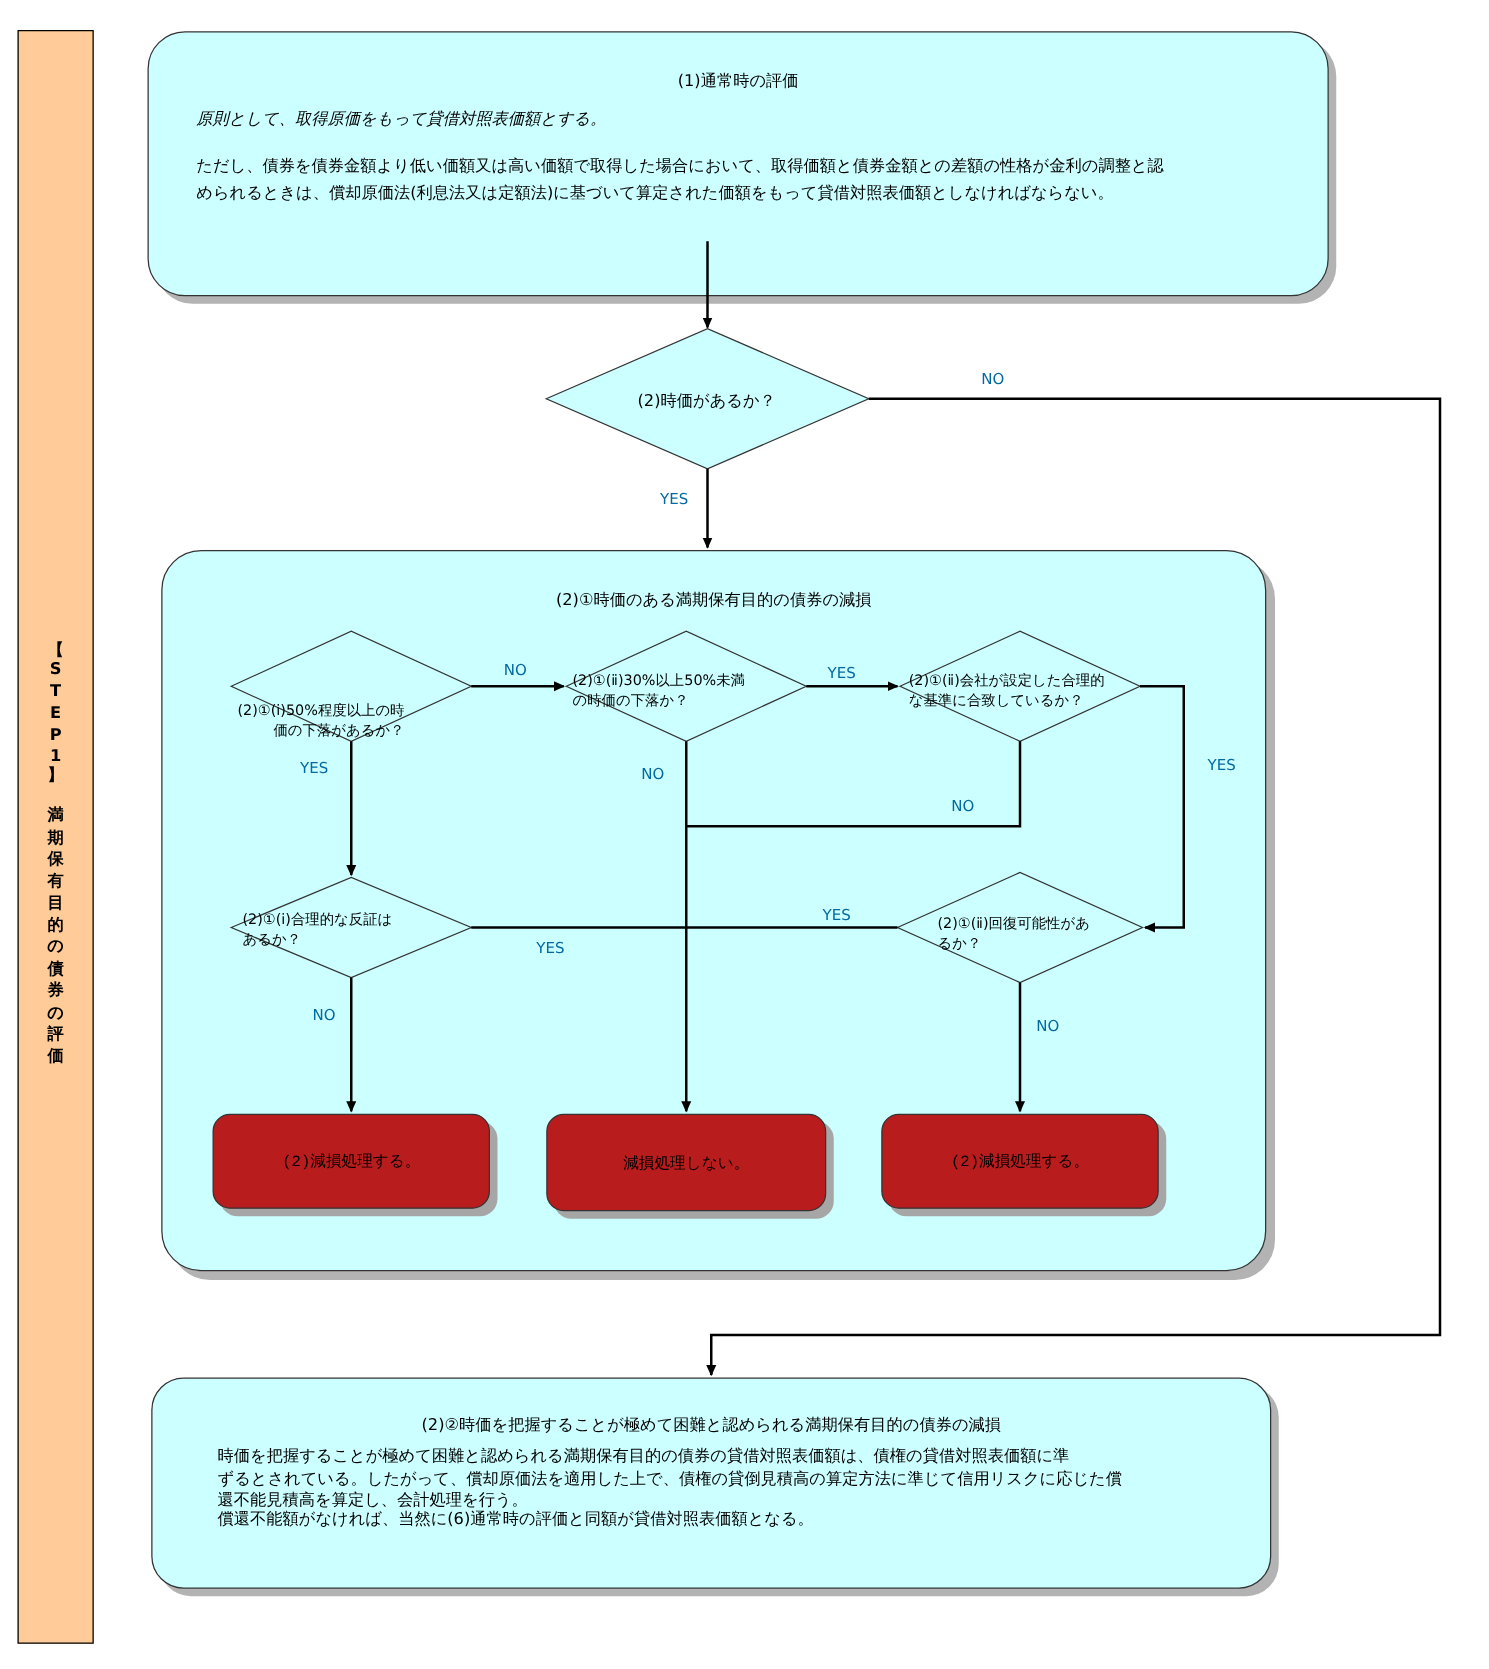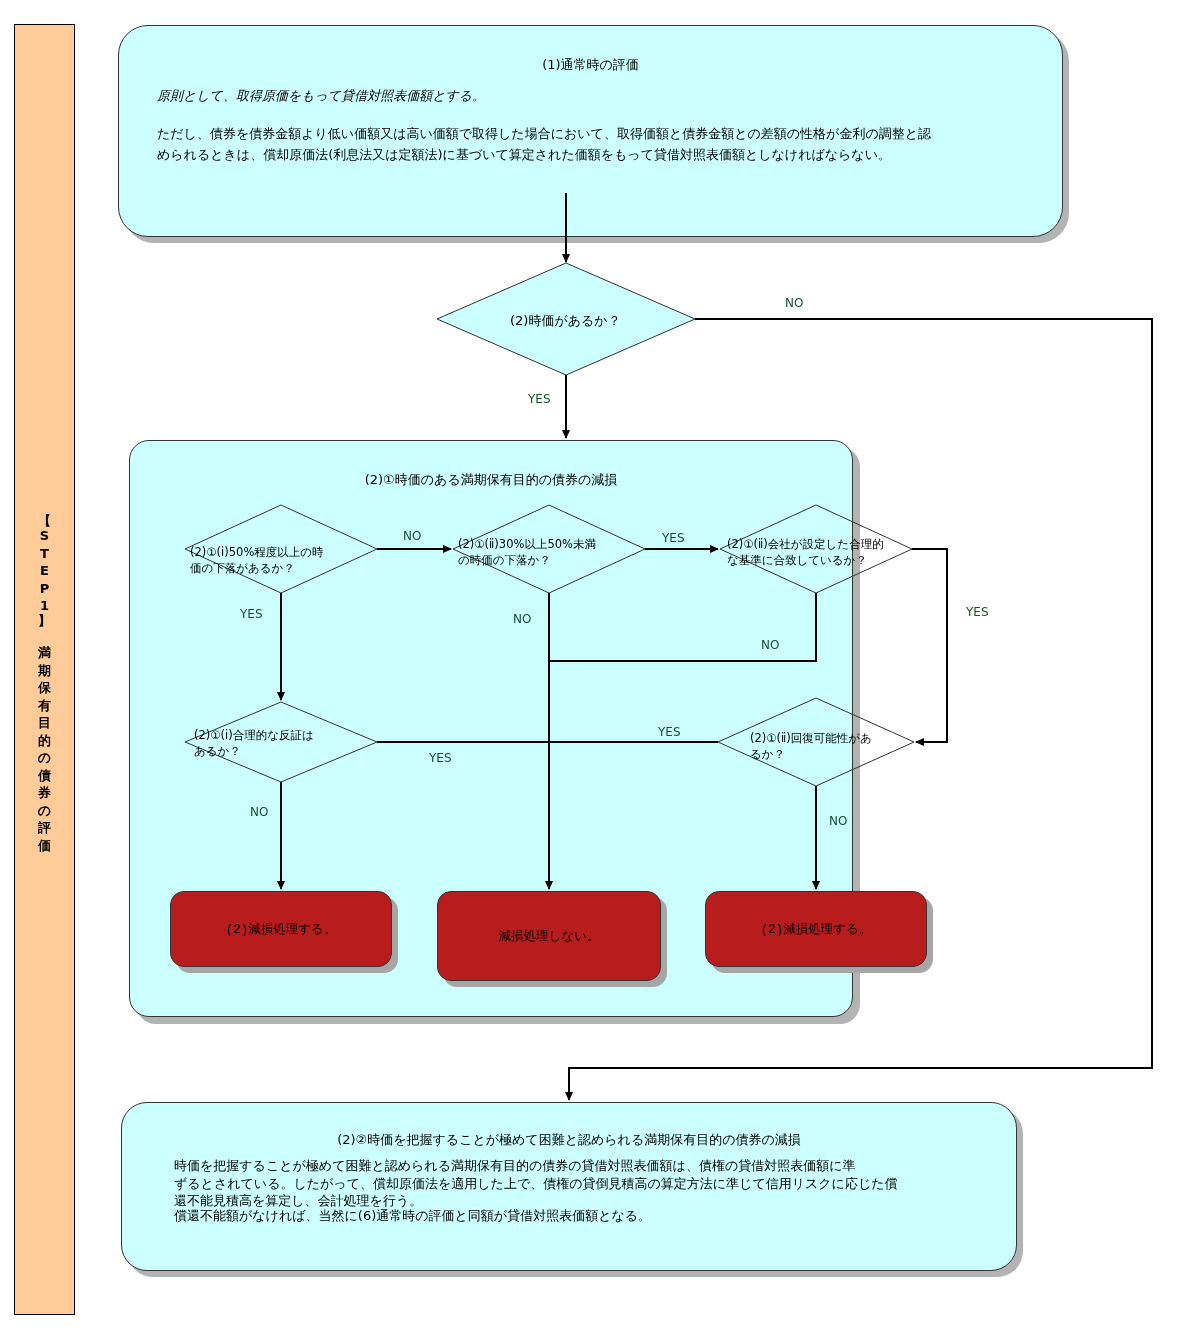--- a/index.html
+++ b/index.html
@@ -4,21 +4,21 @@
 <style>
   html,body{margin:0;padding:0;background:#ffffff;}
   body{width:1191px;height:1335px;position:relative;overflow:hidden;font-family:"DejaVu Sans","Liberation Sans",sans-serif;color:#000;}
   .abs{position:absolute;}
   .sidebar{left:14px;top:24px;width:61px;height:1291px;background:#ffcc99;border:1px solid #000;box-sizing:border-box;}
   .side-text{position:absolute;left:0;width:100%;top:490px;text-align:center;font-size:13px;font-weight:bold;line-height:17.5px;}
   .box{position:absolute;background:#ccffff;border:1px solid #333;box-sizing:border-box;box-shadow:6px 6px 0 #b3b3b3;}
   .title{font-size:13px;text-align:center;}
   .body-text{font-size:13px;line-height:20px;}
   svg#lines{position:absolute;left:0;top:0;}
-  .lbl{position:absolute;font-size:12px;color:#14532d;font-family:"DejaVu Sans","Liberation Sans",sans-serif;}
+  .lbl{position:absolute;font-size:12px;color:#0369a1;font-family:"DejaVu Sans","Liberation Sans",sans-serif;}
   .dtext{position:absolute;font-size:11.5px;line-height:16px;}
   .endbox{position:absolute;background:#b91c1c;border:1px solid #333;border-radius:14px;box-sizing:border-box;box-shadow:6px 6px 0 #a6a6a6;display:flex;align-items:center;justify-content:center;font-size:12.5px;font-family:Liberation Mono, monospace;}
 </style>
 </head>
 <body>
 
 <div class="abs sidebar">
   <div class="side-text" id="sideText">
       <div style="line-height: 12px;">【</div>
       <div>S</div>
@@ -51,21 +51,21 @@
   </defs>
 </svg>
 
 <div class="box" style="left:118px;top:25px;width:945px;height:212px;border-radius:30px;">
   <div class="title abs" style="left:0;right:0;top:30px;">(1)通常時の評価</div>
   <div class="body-text abs" style="left:38px;top:60px;font-style:italic;">原則として、取得原価をもって貸借対照表価額とする。</div>
   <div class="body-text abs" style="left:38px;top:98px;white-space:nowrap;">ただし、債券を債券金額より低い価額又は高い価額で取得した場合において、取得価額と債券金額との差額の性格が金利の調整と認</div>
   <div class="body-text abs" style="left:38px;top:119px;white-space:nowrap;">められるときは、償却原価法(利息法又は定額法)に基づいて算定された価額をもって貸借対照表価額としなければならない。</div>
 </div>
 
-<div class="box" style="left:129px;top:440px;width:724px;height:577px;border-radius:20px;box-shadow:7px 7px 0 #b3b3b3;">
+<div class="box" style="left:129px;top:440px;width:884px;height:577px;border-radius:32px;box-shadow:7px 7px 0 #b3b3b3;">
   <div class="title abs" style="left:0;right:0;top:30px;">(2)①時価のある満期保有目的の債券の減損</div>
 </div>
 
 <svg id="shapes" class="abs" style="left:0;top:0;" width="1191" height="1335">
     <defs>
       <marker id="arr2" markerWidth="10" markerHeight="10" refX="8" refY="5" orient="auto" markerUnits="userSpaceOnUse">
         <path d="M0,1 L9,5 L0,9 z" fill="#000"></path>
       </marker>
     </defs>
     <polyline points="566,193 566,262" fill="none" stroke="#000" stroke-width="2" marker-end="url(#arr2)"></polyline>
@@ -85,21 +85,21 @@
     <polyline points="912,549 947,549 947,742 916,742" fill="none" stroke="#000" stroke-width="2" marker-end="url(#arr2)"></polyline>
     <polyline points="377,742 718,742" fill="none" stroke="#000" stroke-width="2"></polyline>
     <polyline points="281,782 281,889" fill="none" stroke="#000" stroke-width="2" marker-end="url(#arr2)"></polyline>
     <polyline points="816,786 816,889" fill="none" stroke="#000" stroke-width="2" marker-end="url(#arr2)"></polyline>
   </svg>
 
 <div class="abs" style="left:510px;top:312px;font-size:13px;">(2)時価があるか？</div>
 <div class="lbl" style="left:785px;top:296px;">NO</div>
 <div class="lbl" style="left:528px;top:392px;">YES</div>
 
-<div class="dtext" style="left:190px;top:544px;">
+<div class="dtext" style="left:190px;top:560px;text-align:right;">
   <div>(2)①(ⅰ)50%程度以上の時</div>
   <div>価の下落があるか？</div>
 </div>
 <div class="dtext" style="left:458px;top:536px;">
   <div>(2)①(ⅱ)30%以上50%未満</div>
   <div>の時価の下落か？</div>
 </div>
 <div class="dtext" style="left:727px;top:536px;">
   <div>(2)①(ⅱ)会社が設定した合理的</div>
   <div>な基準に合致しているか？</div>
@@ -118,21 +118,21 @@
 <div class="lbl" style="left:662px;top:531px;">YES</div>
 <div class="lbl" style="left:513px;top:612px;">NO</div>
 <div class="lbl" style="left:761px;top:638px;">NO</div>
 <div class="lbl" style="left:966px;top:605px;">YES</div>
 <div class="lbl" style="left:429px;top:751px;">YES</div>
 <div class="lbl" style="left:658px;top:725px;">YES</div>
 <div class="lbl" style="left:250px;top:805px;">NO</div>
 <div class="lbl" style="left:829px;top:814px;">NO</div>
 
 <div class="endbox" style="left:170px;top:891px;width:222px;height:76px;">(2)減損処理する。</div>
-<div class="endbox" style="left:437px;top:891px;width:224px;height:90px;">減損処理しない。</div>
+<div class="endbox" style="left:437px;top:891px;width:224px;height:78px;">減損処理しない。</div>
 <div class="endbox" style="left:705px;top:891px;width:222px;height:76px;">(2)減損処理する。</div>
 
 <div class="box" style="left:121px;top:1102px;width:896px;height:169px;border-radius:26px;">
   <div class="title abs" style="left:0;right:0;top:28px;">(2)②時価を把握することが極めて困難と認められる満期保有目的の債券の減損</div>
   <div class="body-text abs" style="left:52px;top:54px;line-height:18px;white-space:nowrap;">
     <div>時価を把握することが極めて困難と認められる満期保有目的の債券の貸借対照表価額は、債権の貸借対照表価額に準</div>
     <div>ずるとされている。したがって、償却原価法を適用した上で、債権の貸倒見積高の算定方法に準じて信用リスクに応じた償</div>
     <div style="line-height:15px;">還不能見積高を算定し、会計処理を行う。</div>
     <div style="line-height:16px;">償還不能額がなければ、当然に(6)通常時の評価と同額が貸借対照表価額となる。</div>
   </div>

